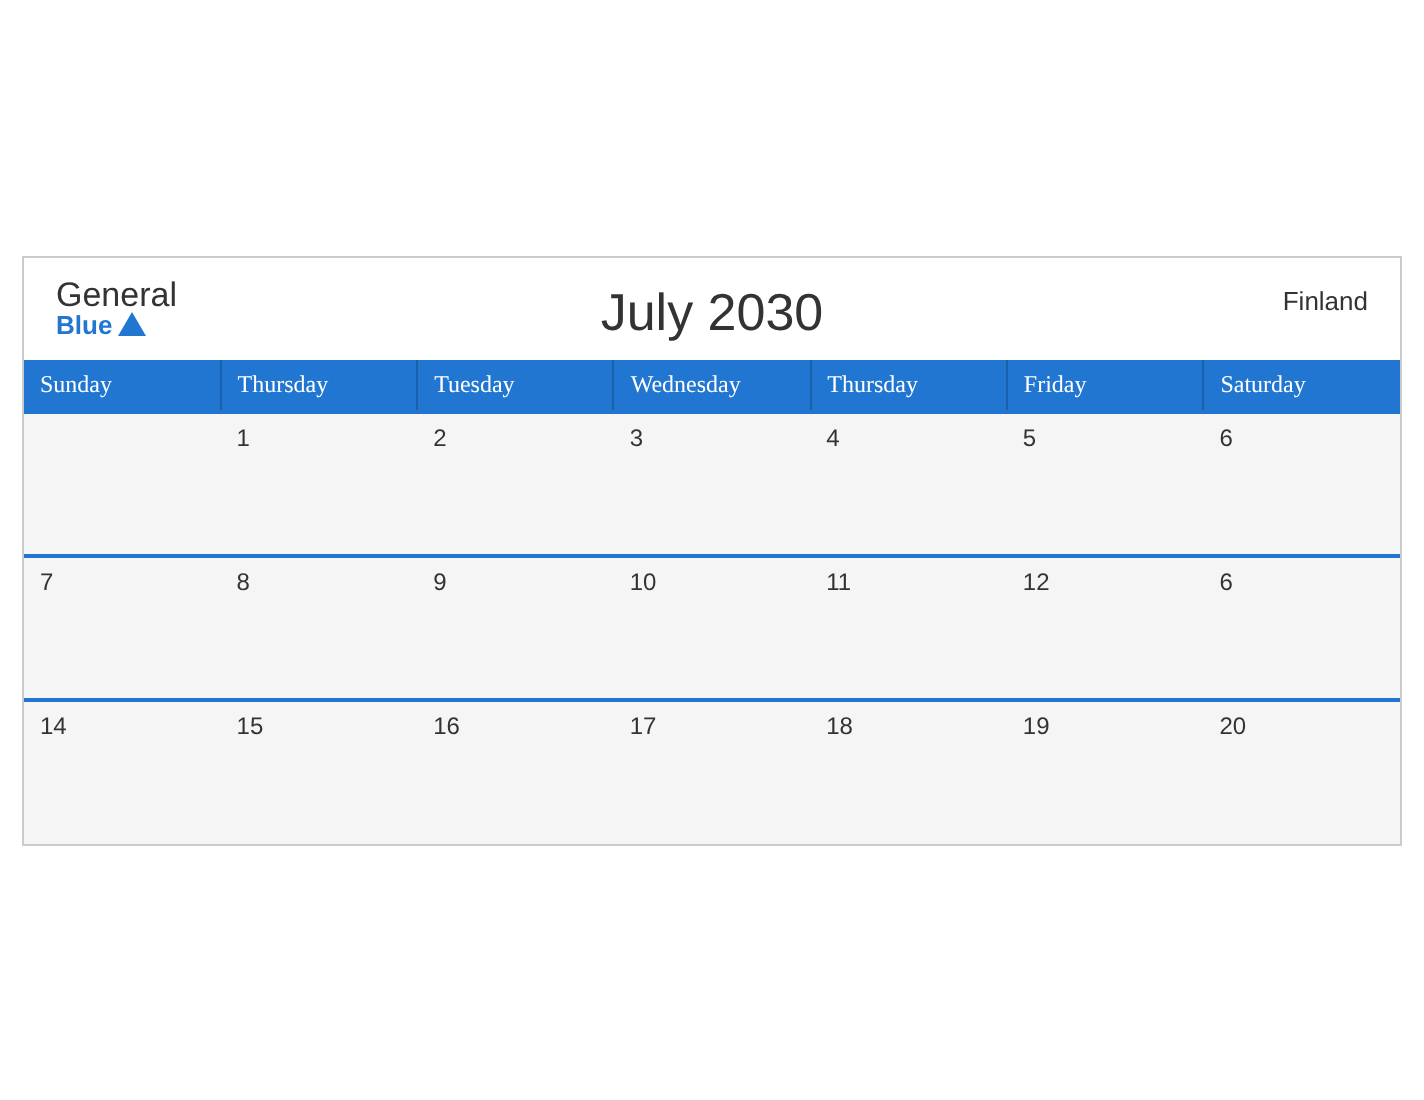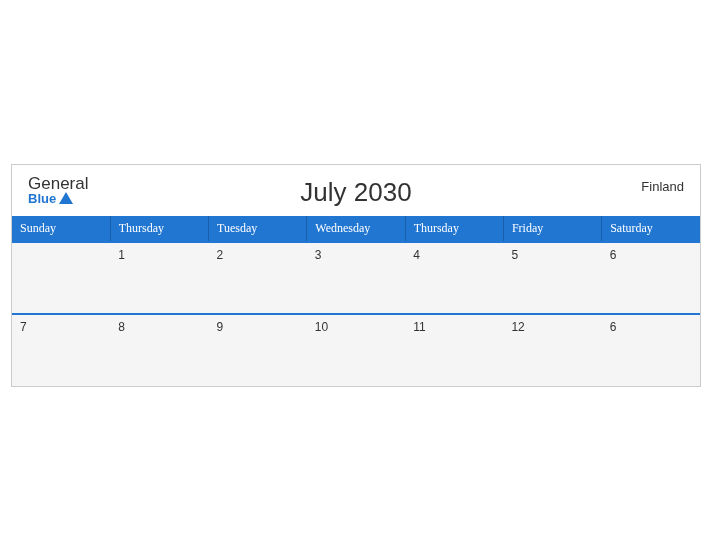--- a/index.html
+++ b/index.html
@@ -160,15 +160,24 @@
         </tr>
         <tr>
           <td><span class="day-number">7</span></td>
           <td><span class="day-number">8</span></td>
           <td><span class="day-number">9</span></td>
           <td><span class="day-number">10</span></td>
           <td><span class="day-number">11</span></td>
           <td><span class="day-number">12</span></td>
           <td><span class="day-number">6</span></td>
         </tr>
+        <tr>
+          <td><span class="day-number">14</span></td>
+          <td><span class="day-number">15</span></td>
+          <td><span class="day-number">16</span></td>
+          <td><span class="day-number">17</span></td>
+          <td><span class="day-number">18</span></td>
+          <td><span class="day-number">19</span></td>
+          <td><span class="day-number">20</span></td>
+        </tr>
       </tbody>
   </table>
 </div>
 
 </body></html>

